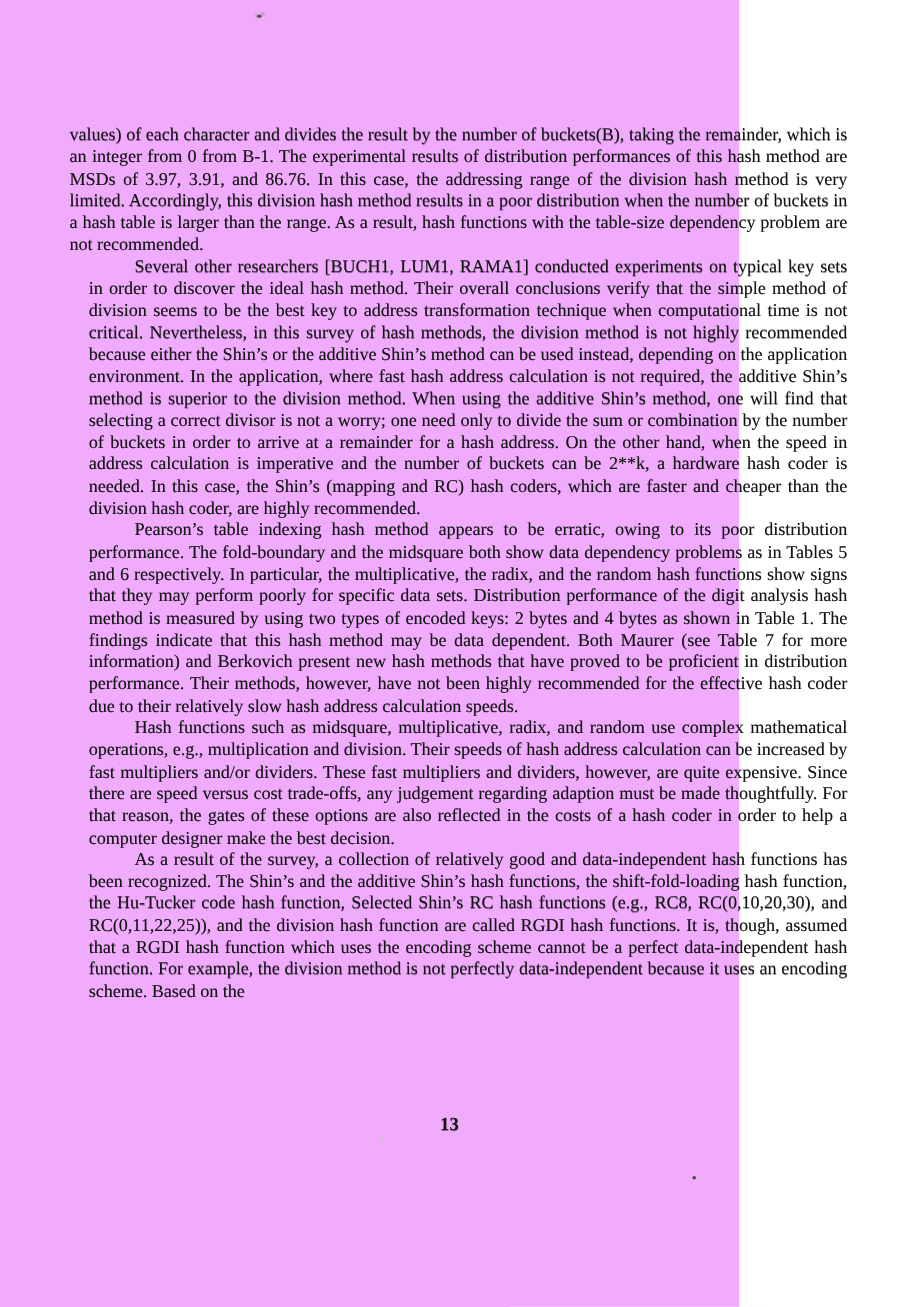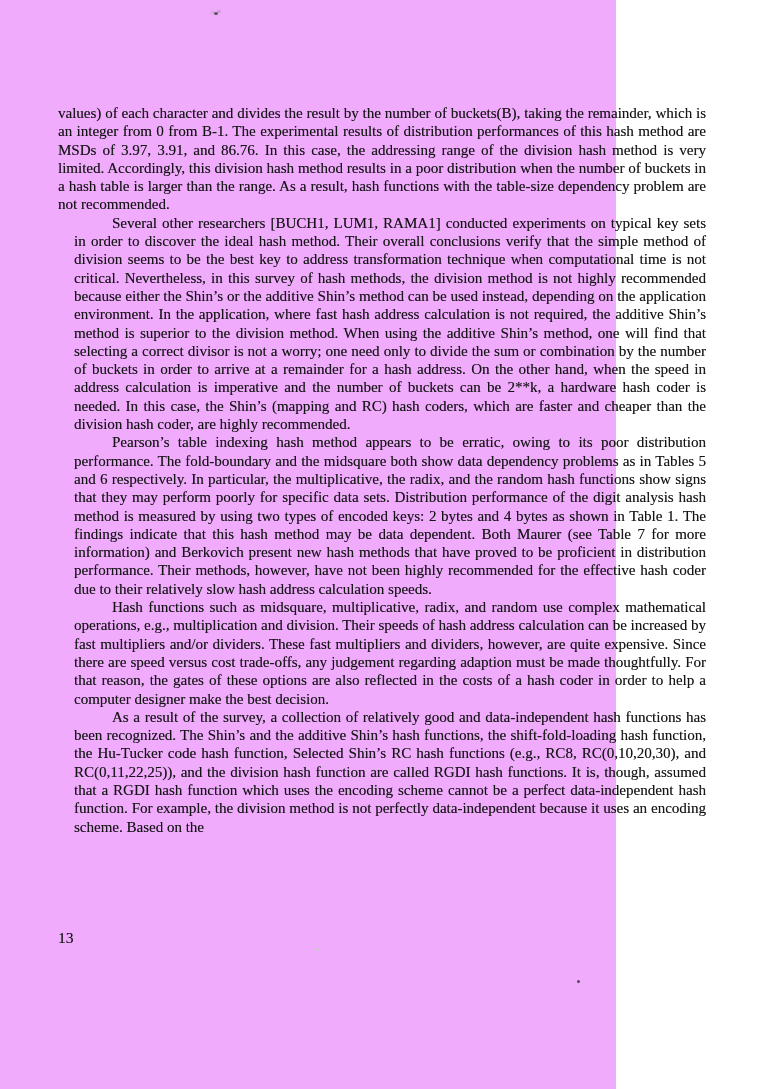--- a/index.html
+++ b/index.html
@@ -39,23 +39,25 @@
   }
   .text-block p.indented {
     text-indent: 38px;
     margin-left: 16px;
   }
   .page-number {
     position: absolute;
     left: 58px;
     top: 929px;
     width: 633px;
+    text-align: center;
     color: #141414;
     font-size: 15.5px;
     text-shadow: 0.2px 0.2px 0.35px rgba(10,10,10,0.45);
+    font-weight: bold;
   }
   .speck {
     position: absolute;
     background: #6a6a6a;
     border-radius: 50%;
   }
   .speck-top {
     left: 214px;
     top: 12px;
     width: 4px;

